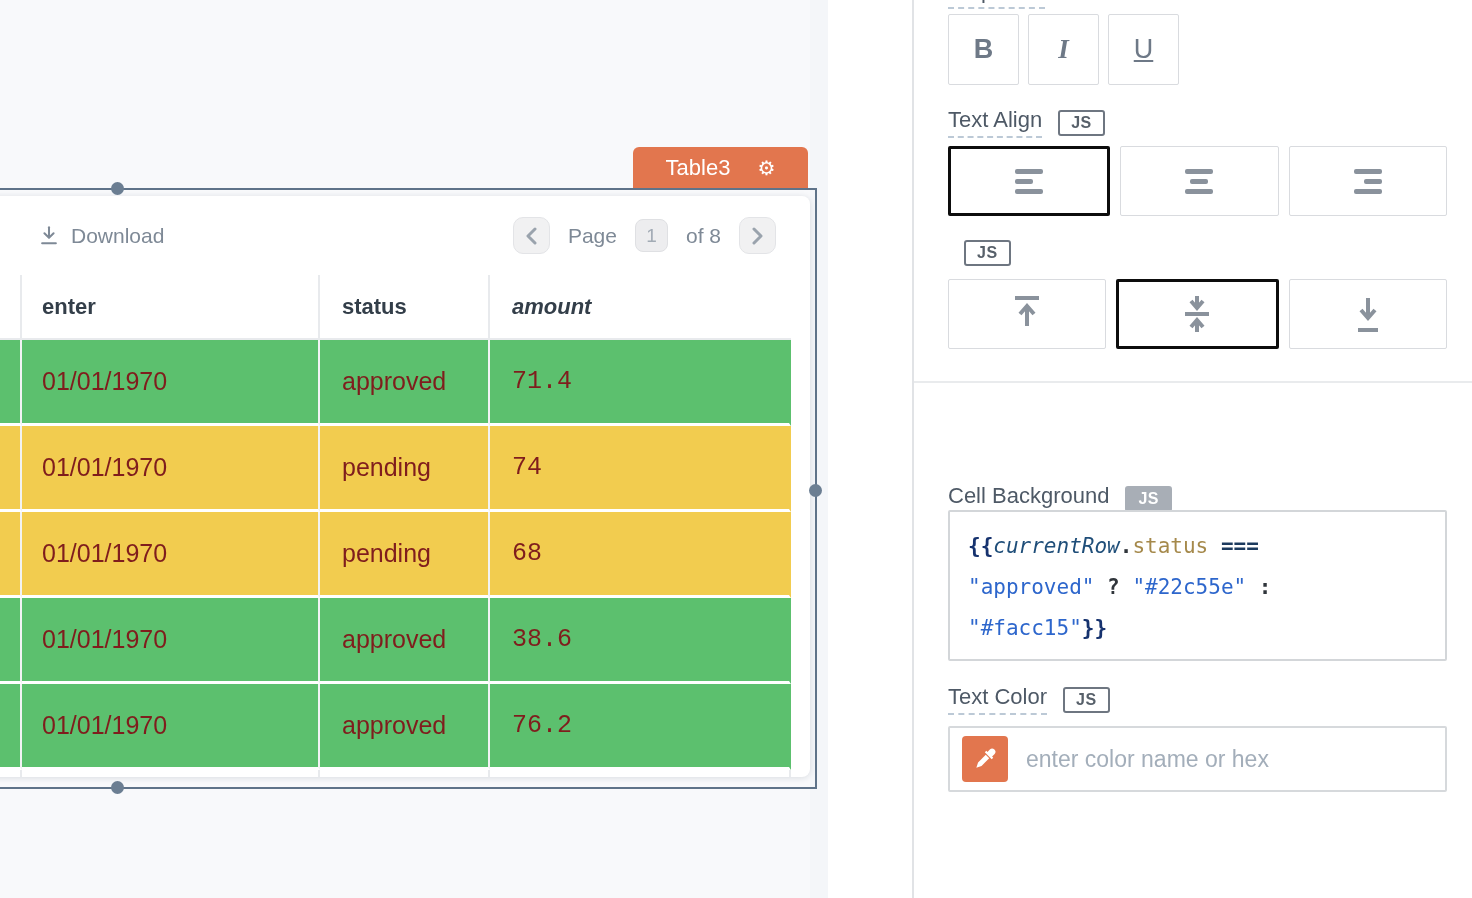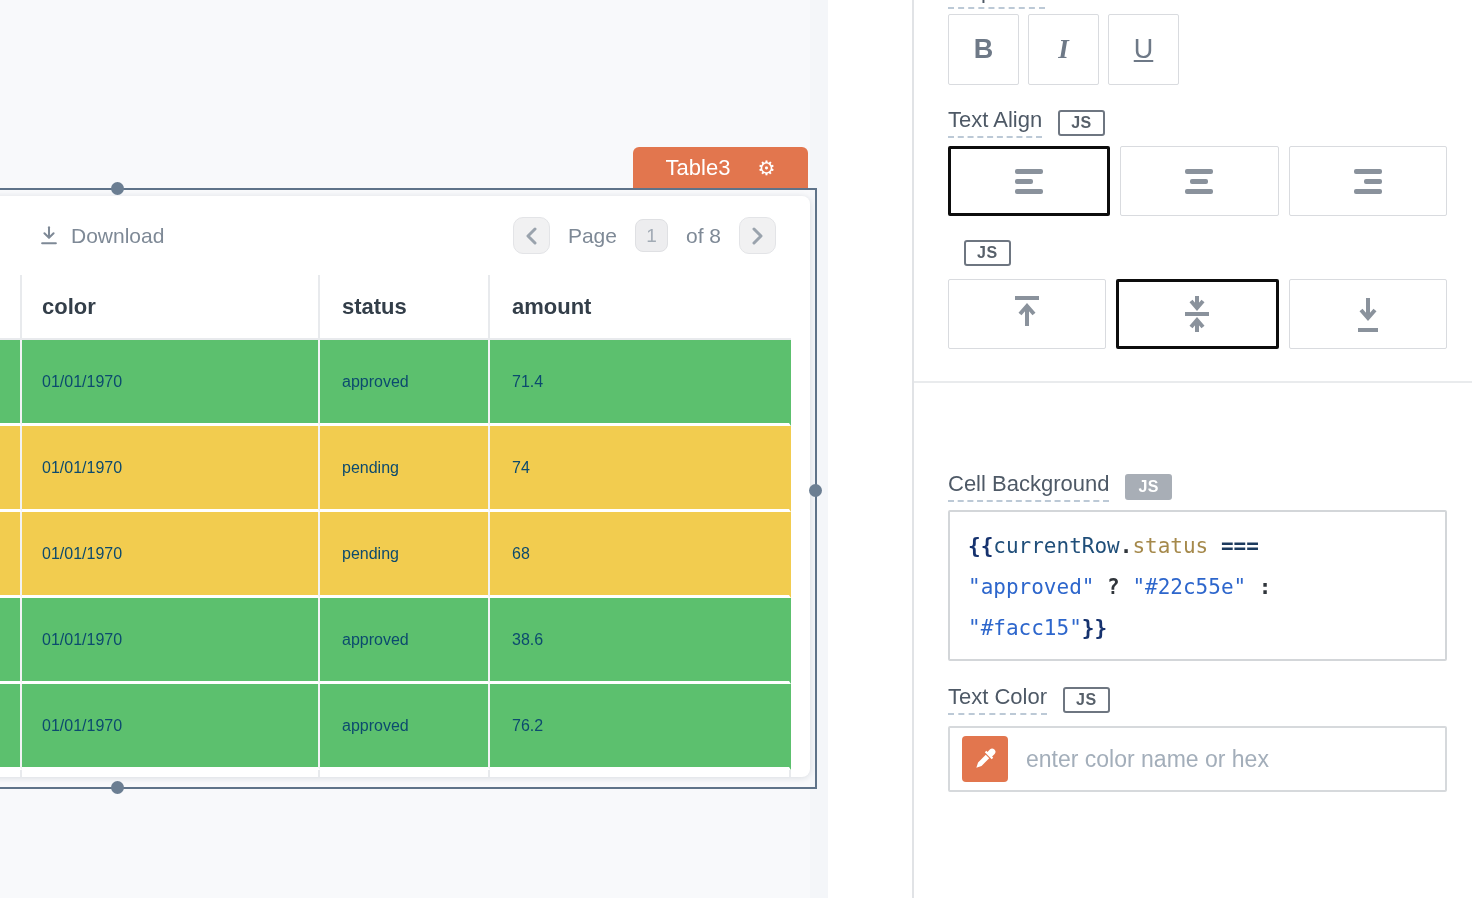--- a/index.html
+++ b/index.html
@@ -39,25 +39,25 @@
 
   .trow, .thead { display:flex; }
   .tcell { flex:none; display:flex; align-items:center; overflow:hidden; white-space:nowrap; }
   .c0 { width:52px; }
   .c1 { width:298px; padding-left:20px; }
   .c2 { width:170px; padding-left:22px; }
   .c3 { width:301px; padding-left:22px; }
   .thead { height:65px; }
   .thead .tcell { border-bottom:2px solid #e8eaed; border-right:2px solid #e8eaed;
     font-size:22px; font-weight:700; color:#333e49; background:#fff; }
-  .thead .c3 { border-right:none; }
+  .thead .c3 { border-right:none;font-style:italic; }
   .trow { height:86px; }
   .trow .tcell { border-bottom:3px solid #fff; border-right:2px solid #f2f3f4;
-    font-size:16px; color:#0c4a6e; }
-  .trow .c3 { border-right:2px solid rgba(255,255,255,.0); }
+    font-size:25px; color:#7f1d1d; }
+  .trow .c3 { border-right:2px solid rgba(255,255,255,.0);font-family:Liberation Mono, monospace; }
   .trow.partial { height:7px; }
   .trow.partial .tcell { background:#fff; border-bottom:none; border-right:2px solid #e8eaed; }
 
   
   .panel { position:absolute; left:912px; top:0; width:560px; height:898px; background:#fff;
     border-left:2px solid #e1e3e6; z-index:3; }
   .psec { position:absolute; left:34px; width:499px; display:flex; align-items:center; }
   .plabel { font-size:22px; color:#4e5966; padding-bottom:3px; border-bottom:2px dashed #bcc9d6; }
   .js-badge { margin-left:16px; padding:2px 11px; border:2px solid #6e7681; border-radius:3px;
     font-size:16px; font-weight:700; color:#57606a; letter-spacing:.5px; background:#fff; cursor:pointer; }
@@ -83,26 +83,26 @@
   .bars.left { align-items:flex-start; } .bars.center { align-items:center; } .bars.right { align-items:flex-end; }
 
   .sec-valign-label { top:240px; }
   .valign-row { top:279px; gap:10px; }
 
   .divider { position:absolute; left:0; top:381px; width:100%; height:2px; background:#e9ebed; }
 
   .sec-color-head { top:412px; justify-content:space-between; }
   .color-title { font-size:24px; font-weight:700; color:#2c3540; }
 
-  .sec-cellbg-label { top:471px;text-align:right; }
+  .sec-cellbg-label { top:483px;text-align:right; }
   .code-box { position:absolute; left:34px; top:510px; width:499px; height:151px;
     border:2px solid #d3d6d9; border-radius:2px; background:#fff; padding:14px 18px;
     font-family:"DejaVu Sans Mono", monospace; font-size:21px; line-height:41px; cursor:text; }
   .tok-brace { color:#16326e; font-weight:700; }
-  .tok-var   { color:#1f4e79; }
+  .tok-var   { color:#1f4e79;font-style:italic; }
   .tok-prop  { color:#a5894b; }
   .tok-op    { color:#1c3a5e; font-weight:700; }
   .tok-str   { color:#2d66cc; }
   .tok-plain { color:#30353b; font-weight:700; }
 
   .sec-textcolor-label { top:684px; }
   .color-input { position:absolute; left:34px; top:726px; width:499px; height:66px;
     border:2px solid #d6d9dc; border-radius:2px; background:#fff;
     display:flex; align-items:center; padding:0 12px; gap:18px; }
   .swatch { width:46px; height:46px; border-radius:4px; background:#e2764e; flex:none;
@@ -147,21 +147,21 @@
         <span>
           <svg width="12" height="18" viewBox="0 0 12 18" fill="none" stroke="#9aa3ad" stroke-width="3" stroke-linecap="round" stroke-linejoin="round">
               <path d="M2 2l7 7-7 7"></path>
             </svg>
         </span>
       </div>
     </div>
   </div>
   <div class="thead">
     <div class="tcell c0"></div>
-    <div class="tcell c1">color</div>
+    <div class="tcell c1">enter</div>
     <div class="tcell c2">status</div>
     <div class="tcell c3">amount</div>
   </div>
   <div>
       <div class="trow">
         <div class="tcell c0" style="background: rgb(92, 192, 110);"></div>
         <div class="tcell c1" style="background: rgb(92, 192, 110);">01/01/1970</div>
         <div class="tcell c2" style="background: rgb(92, 192, 110);">approved</div>
         <div class="tcell c3" style="background: rgb(92, 192, 110);">71.4</div>
       </div>

